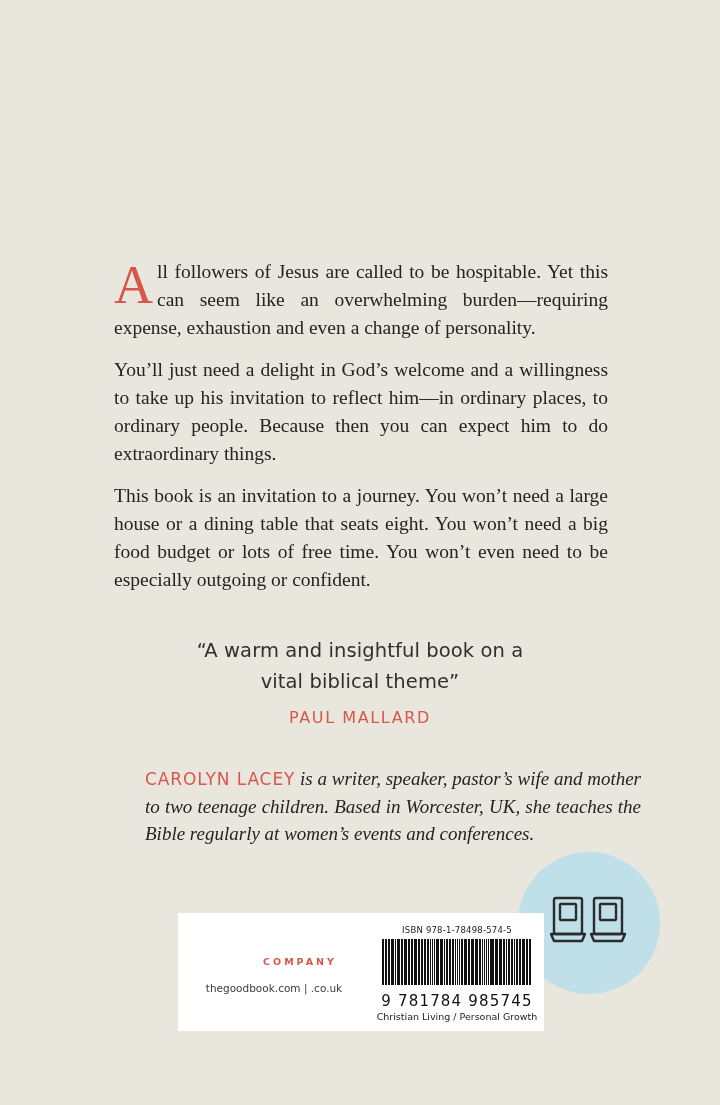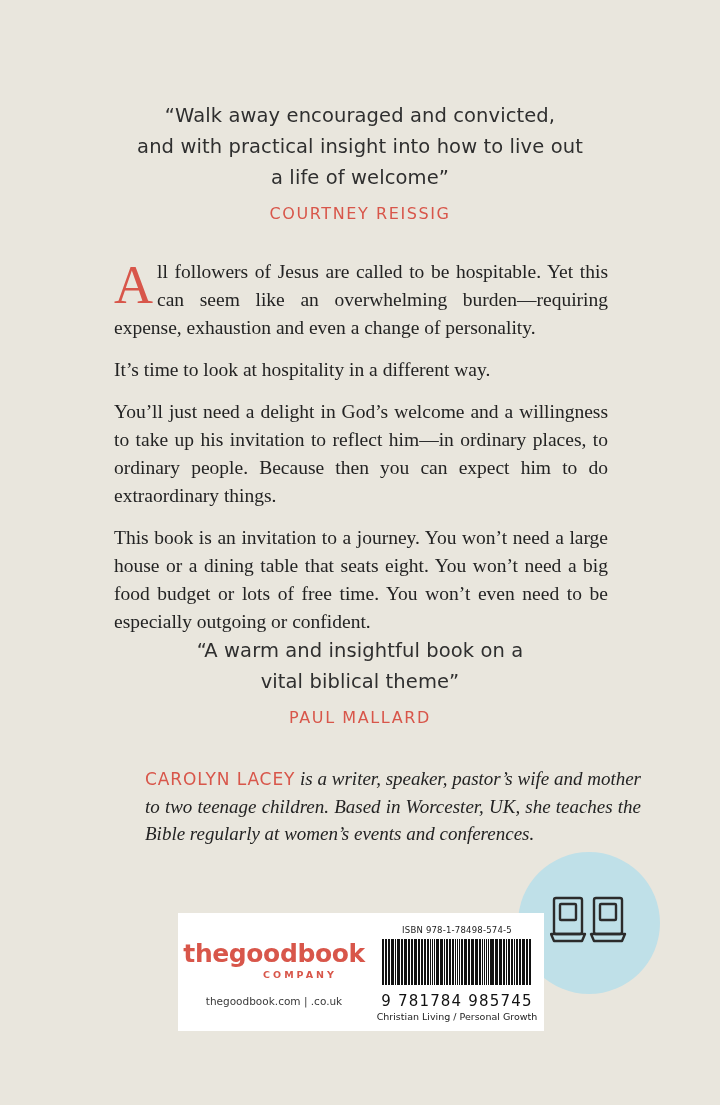--- a/index.html
+++ b/index.html
@@ -203,32 +203,23 @@
     font-size: 9.5px;
     color: #222;
     margin-top: 1px;
   }
 </style>
 </head>
 <body>
 
 <div class="page">
 
-  <div class="endorse-top">
-    <div class="endorse-quote">
-      <div>“Walk away encouraged and convicted,</div>
-      <div>and with practical insight into how to live out</div>
-      <div>a life of welcome”</div>
-    </div>
-    <div class="endorse-name">COURTNEY REISSIG</div>
-  </div>
 
   <div class="body-copy">
     <p class="dropcap-para"><span class="dropcap">A</span><span>ll followers of Jesus are called to be hospitable. Yet this can seem like an overwhelming burden—requiring expense, exhaustion and even a change of personality.</span></p>
-    <p>It’s time to look at hospitality in a different way.</p>
     <p>You’ll just need a delight in God’s welcome and a willingness to take up his invitation to reflect him—in ordinary places, to ordinary people. Because then you can expect him to do extraordinary things.</p>
     <p>This book is an invitation to a journey. You won’t need a large house or a dining table that seats eight. You won’t need a big food budget or lots of free time. You won’t even need to be especially outgoing or confident.</p>
   </div>
 
   <div class="endorse-mid">
     <div class="endorse-quote">
       <div>“A warm and insightful book on a</div>
       <div>vital biblical theme”</div>
     </div>
     <div class="endorse-name">PAUL MALLARD</div>
@@ -248,21 +239,20 @@
           <rect x="44" y="6" width="28" height="36" rx="2"></rect>
           <rect x="50" y="12" width="16" height="16" rx="1"></rect>
           <path d="M41 42 h34 l-3 7 h-28 z"></path>
         </g>
       </svg>
     </span>
   </div>
 
   <div class="footer-block">
     <div class="logo-cell">
-      <div class="logo-main"><span>the</span><span>goodbook</span></div>
       <div class="logo-sub">COMPANY</div>
       <div class="logo-url">thegoodbook.com | .co.uk</div>
     </div>
     <div class="barcode-cell">
       <div class="isbn-text">ISBN 978-1-78498-574-5</div>
       <div class="barcode">
           <span style="width: 2px;"></span>
           <span style="width: 2px;"></span>
           <span style="width: 2px;"></span>
           <span style="width: 3px;"></span>

